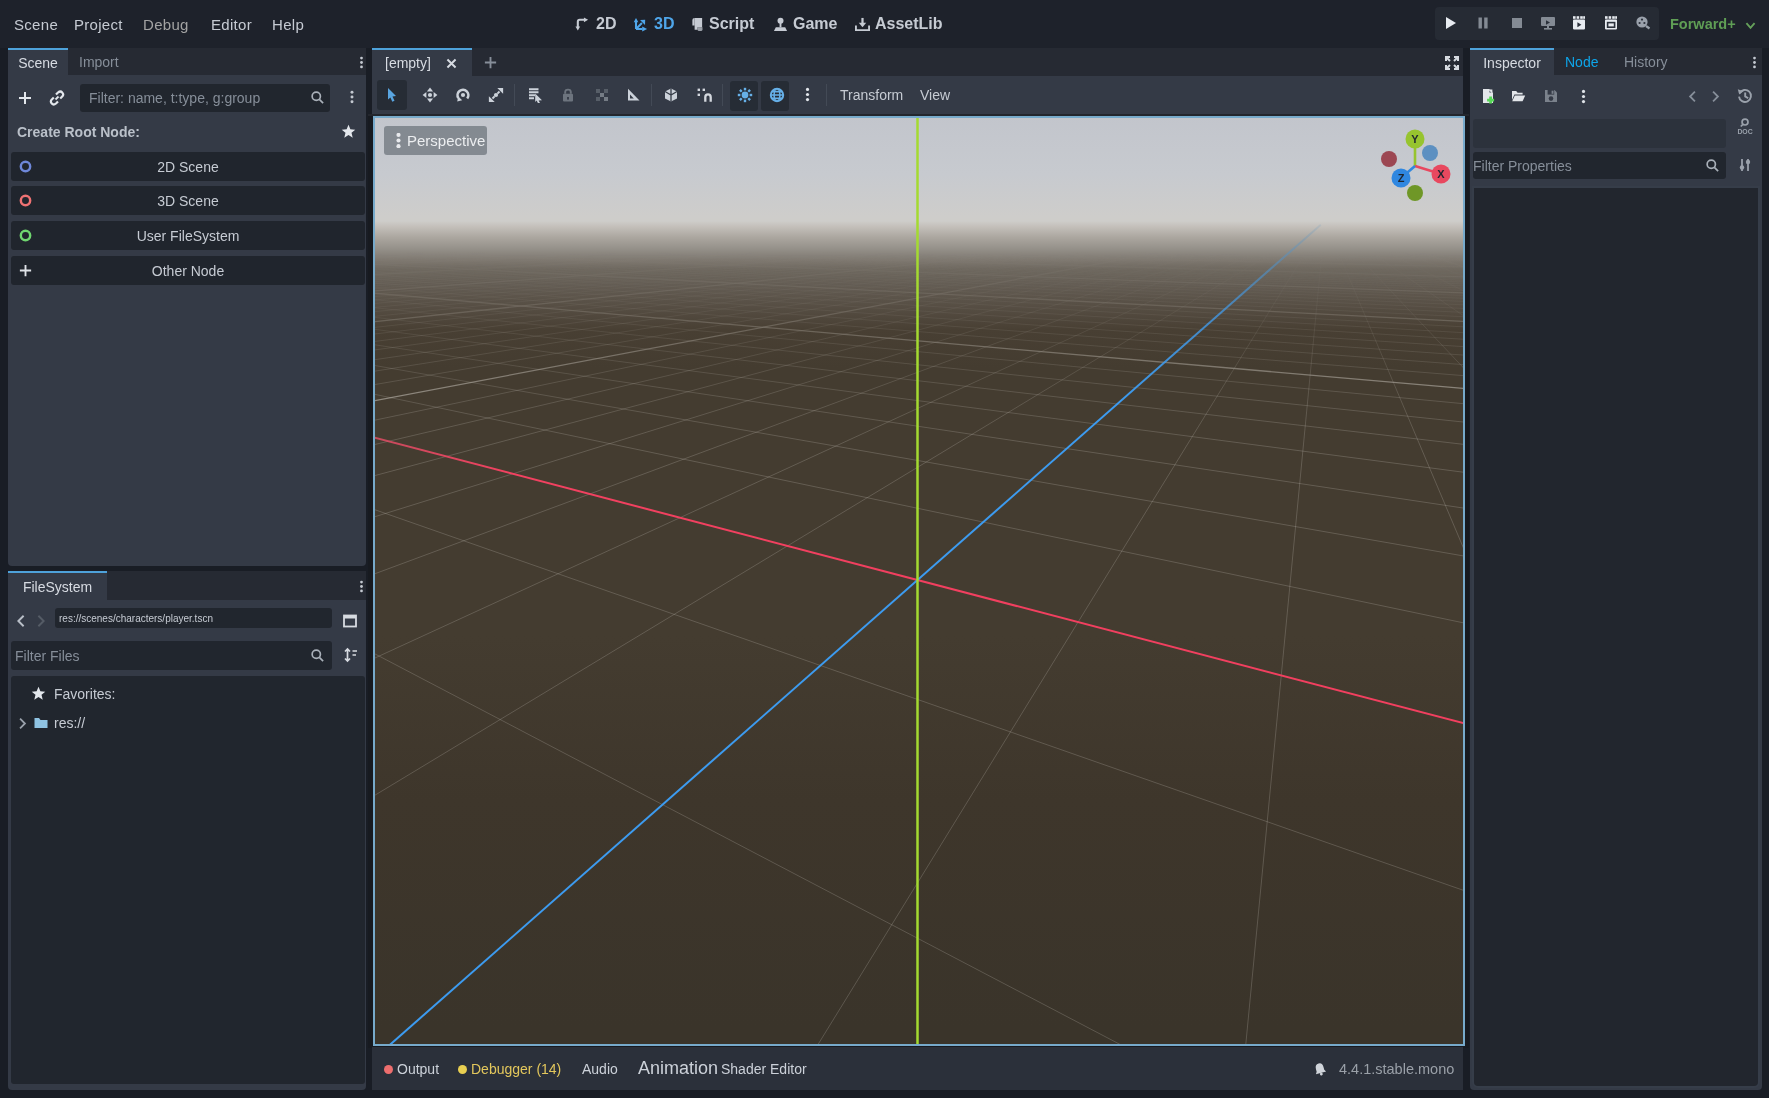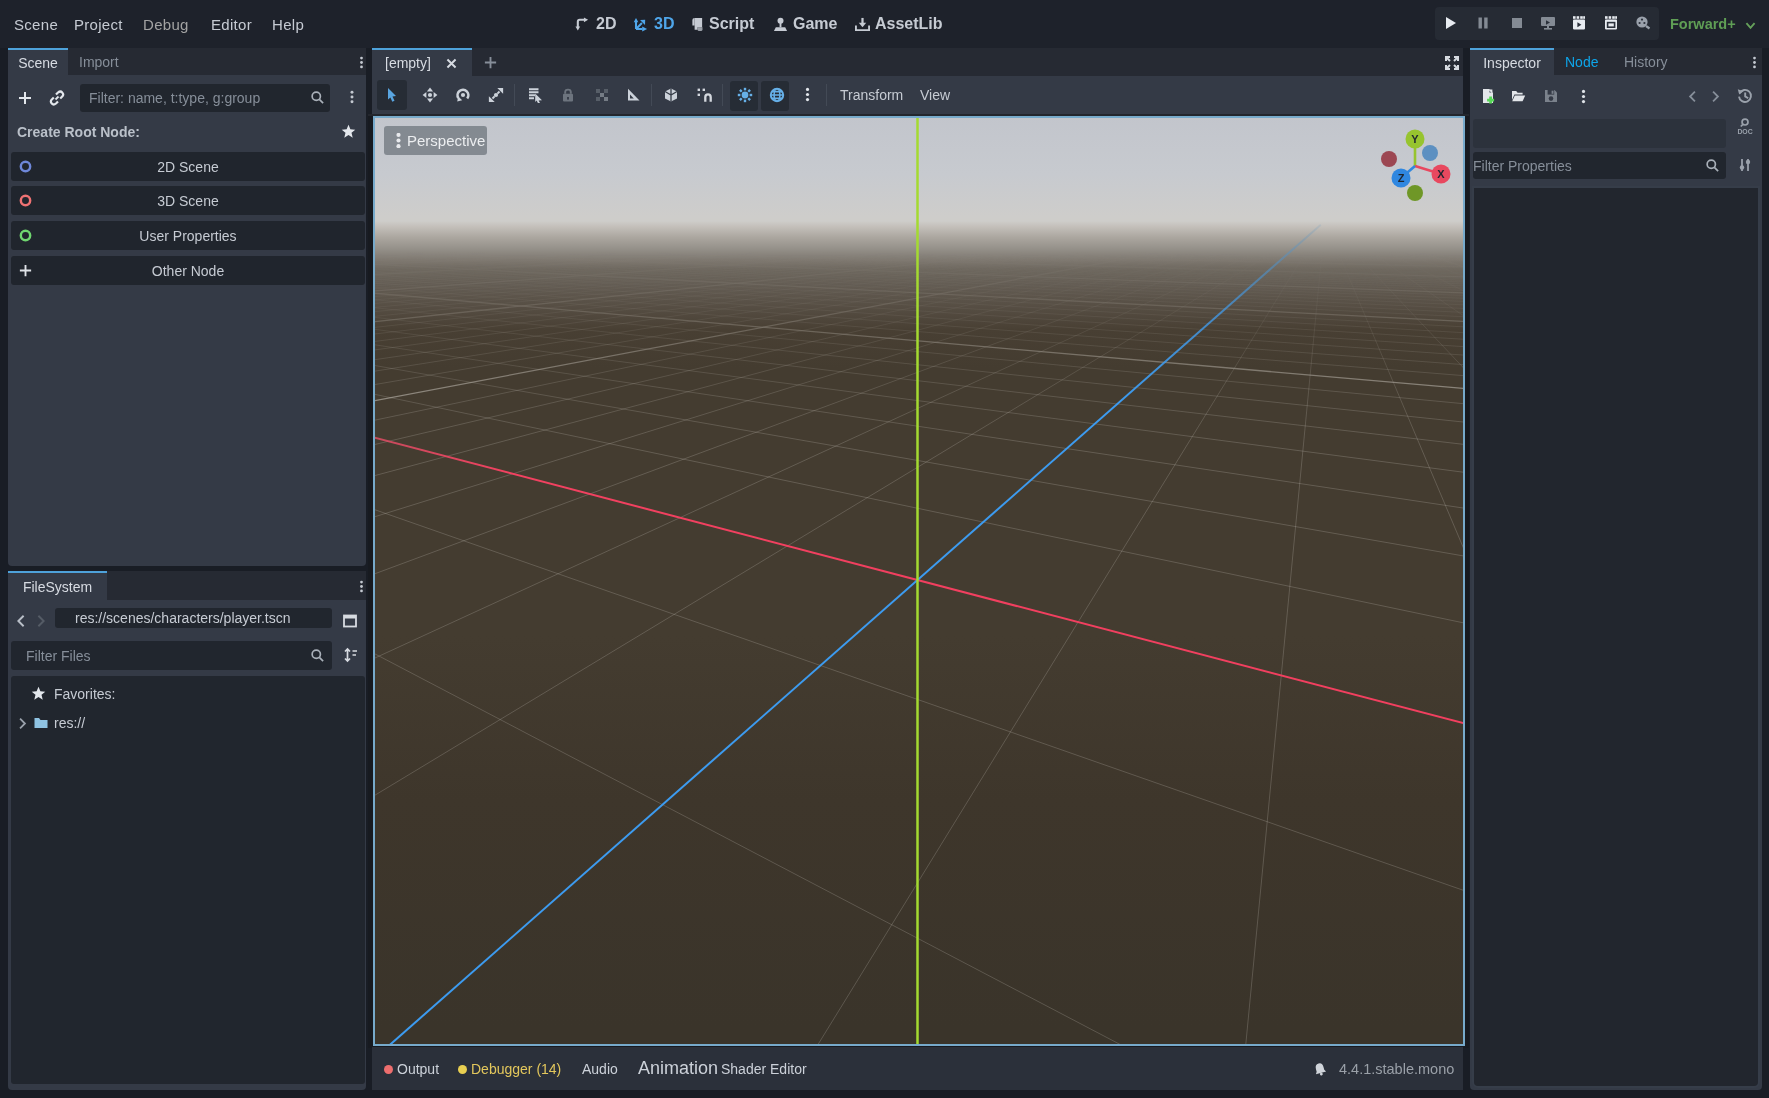--- a/index.html
+++ b/index.html
@@ -125,46 +125,46 @@
 <div style="position:absolute;left:11px;top:152px;width:354px;height:29px;display:flex;align-items:center;justify-content:center;font-size:14px;color:#c6cbd3">2D Scene</div>
 <div style="position:absolute;left:11px;top:186px;width:354px;height:29px;background:#20252d;border-radius:3px"></div>
 <div style="position:absolute;left:18px;top:193px"><svg width="15" height="15" viewBox="0 0 16 16" fill="none">
       <circle cx="8" cy="8" r="5" stroke="#ef7273" stroke-width="2.6"></circle>
     </svg></div>
 <div style="position:absolute;left:11px;top:186px;width:354px;height:29px;display:flex;align-items:center;justify-content:center;font-size:14px;color:#c6cbd3">3D Scene</div>
 <div style="position:absolute;left:11px;top:221px;width:354px;height:29px;background:#20252d;border-radius:3px"></div>
 <div style="position:absolute;left:18px;top:228px"><svg width="15" height="15" viewBox="0 0 16 16" fill="none">
       <circle cx="8" cy="8" r="5" stroke="#6fd66f" stroke-width="2.6"></circle>
     </svg></div>
-<div style="position:absolute;left:11px;top:221px;width:354px;height:29px;display:flex;align-items:center;justify-content:center;font-size:14px;color:#c6cbd3">User Properties</div>
+<div style="position:absolute;left:11px;top:221px;width:354px;height:29px;display:flex;align-items:center;justify-content:center;font-size:14px;color:#c6cbd3">User FileSystem</div>
 <div style="position:absolute;left:11px;top:256px;width:354px;height:29px;background:#20252d;border-radius:3px"></div>
 <div style="position:absolute;left:18px;top:263px"><svg width="15" height="15" viewBox="0 0 16 16" fill="none">
       <path d="M8 2 L8 14 M2 8 L14 8" stroke="#dfe3e8" stroke-width="2"></path>
     </svg></div>
 <div style="position:absolute;left:11px;top:256px;width:354px;height:29px;display:flex;align-items:center;justify-content:center;font-size:14px;color:#c6cbd3">Other Node</div>
 <div style="position:absolute;left:8px;top:571px;width:358px;height:519px;background:#343a46;border-radius:0 4px 4px 4px"></div>
 <div style="position:absolute;left:8px;top:571px;width:358px;height:29px;background:#262a33"></div>
 <div class="tab-active" style="position:absolute;left:8px;top:571px;width:99px;height:29px;display:flex;align-items:center;justify-content:center;font-size:14px">FileSystem</div>
 <div style="position:absolute;left:355px;top:579px"><svg width="13" height="13" viewBox="0 0 16 16" fill="none">
       <circle cx="8" cy="2.6" r="1.7" fill="#c4c9d1"></circle>
       <circle cx="8" cy="8" r="1.7" fill="#c4c9d1"></circle>
       <circle cx="8" cy="13.4" r="1.7" fill="#c4c9d1"></circle>
     </svg></div>
 <div style="position:absolute;left:14px;top:614px"><svg width="14" height="14" viewBox="0 0 16 16" fill="none">
       <path d="M11 2 L5 8 L11 14" stroke="#b9bfc8" stroke-width="2.2"></path>
     </svg></div>
 <div style="position:absolute;left:34px;top:614px"><svg width="14" height="14" viewBox="0 0 16 16" fill="none">
       <path d="M5 2 L11 8 L5 14" stroke="#555c66" stroke-width="2.2"></path>
     </svg></div>
-<div class="input" style="position:absolute;left:55px;top:608px;width:277px;height:20px;display:flex;align-items:center;padding-left:20px;font-size:14px;color:#c6cbd3">res://scenes/characters/player.tscn</div>
+<div class="input" style="position:absolute;left:55px;top:608px;width:277px;height:20px;display:flex;align-items:center;padding-left:4px;font-size:10px;color:#c6cbd3">res://scenes/characters/player.tscn</div>
 <div style="position:absolute;left:342px;top:613px"><svg width="16" height="16" viewBox="0 0 16 16" fill="none">
       <rect x="2" y="2.5" width="12" height="11" stroke="#d7dbe1" stroke-width="1.8"></rect>
       <rect x="2" y="2.5" width="12" height="3" fill="#d7dbe1"></rect>
     </svg></div>
-<div class="input" style="position:absolute;left:11px;top:641px;width:321px;height:29px;display:flex;align-items:center;padding-left:15px;font-size:14px">Filter Files</div>
+<div class="input" style="position:absolute;left:11px;top:641px;width:321px;height:29px;display:flex;align-items:center;padding-left:4px;font-size:14px">Filter Files</div>
 <div style="position:absolute;left:310px;top:648px"><svg width="15" height="15" viewBox="0 0 16 16" fill="none">
       <circle cx="6.7" cy="6.7" r="4.4" stroke="#a9b0b9" stroke-width="1.8"></circle>
       <path d="M10 10 L14 14" stroke="#a9b0b9" stroke-width="1.8"></path>
     </svg></div>
 <div style="position:absolute;left:343px;top:647px"><svg width="16" height="16" viewBox="0 0 16 16" fill="none">
       <path d="M4.5 2 L4.5 14 M2 11.5 L4.5 14 L7 11.5 M2 4.5 L4.5 2 L7 4.5" stroke="#d7dbe1" stroke-width="1.7"></path>
       <path d="M9.5 4 L14 4 M9.5 8 L13 8" stroke="#d7dbe1" stroke-width="1.7"></path>
     </svg></div>
 <div style="position:absolute;left:11px;top:676px;width:354px;height:408px;background:#21262e;border-radius:3px"></div>
 <div style="position:absolute;left:31px;top:686px"><svg width="15" height="15" viewBox="0 0 16 16" fill="none">

